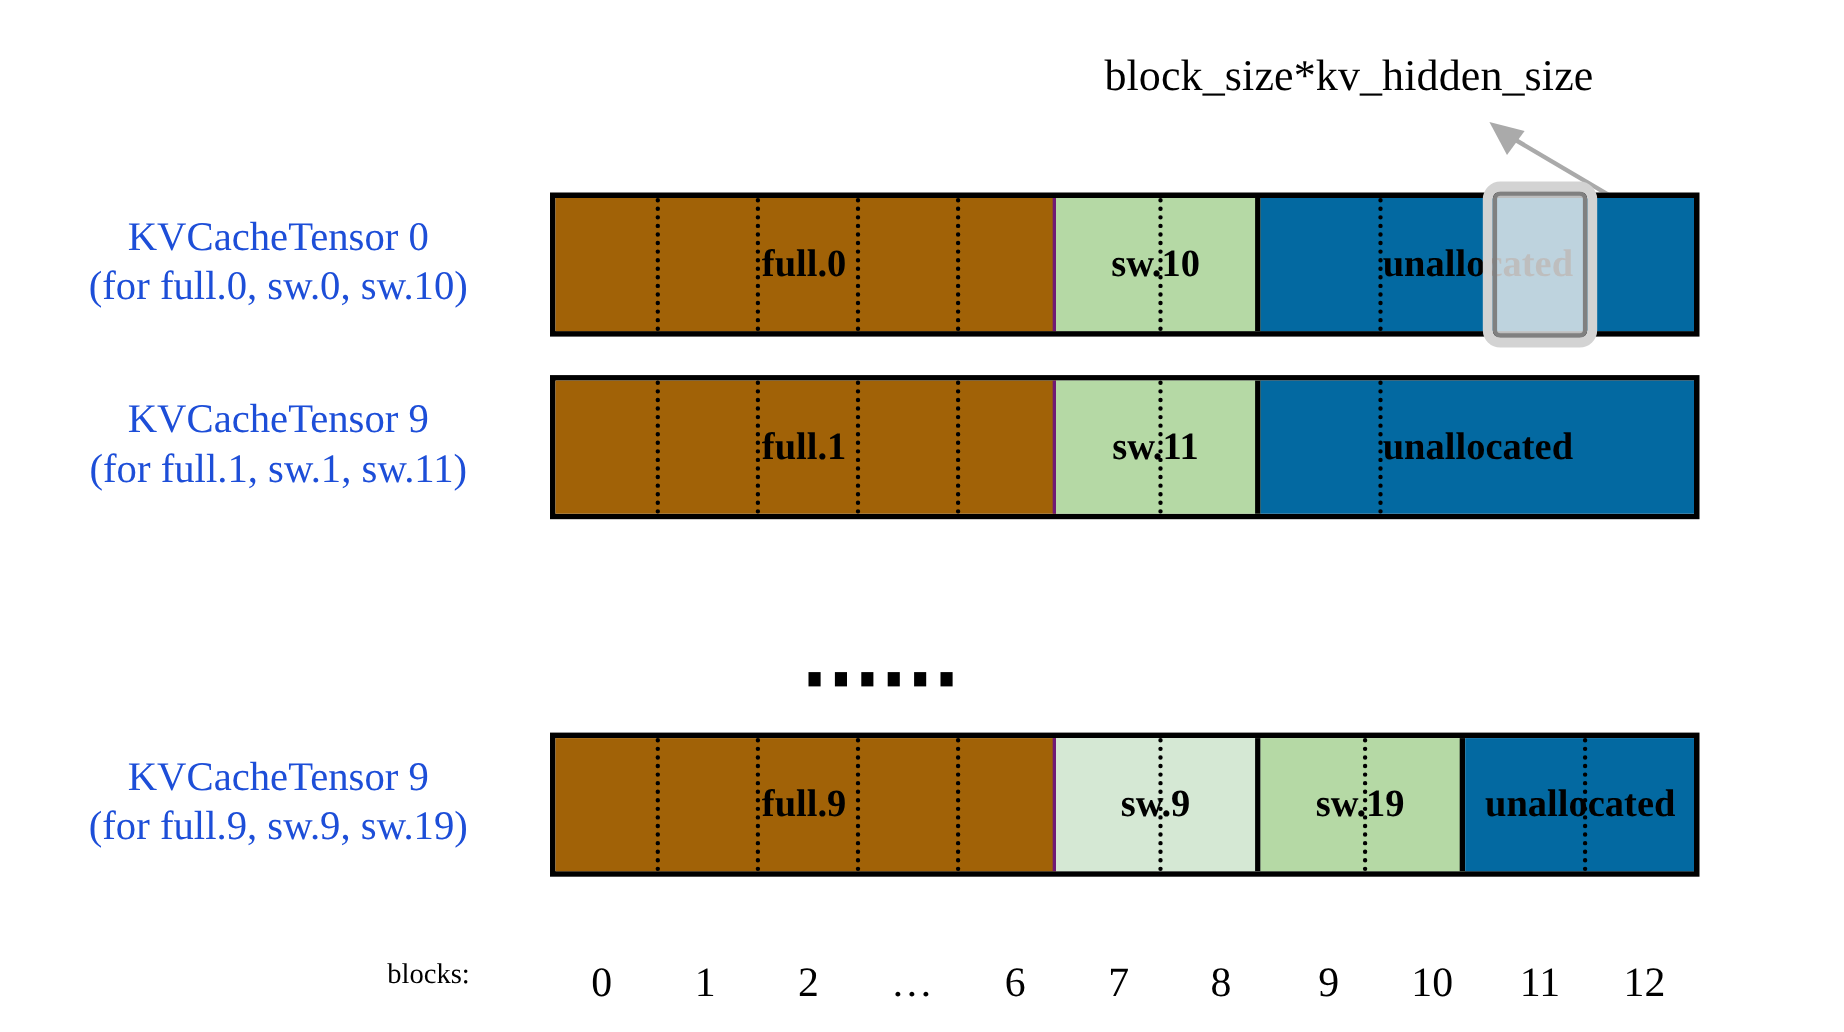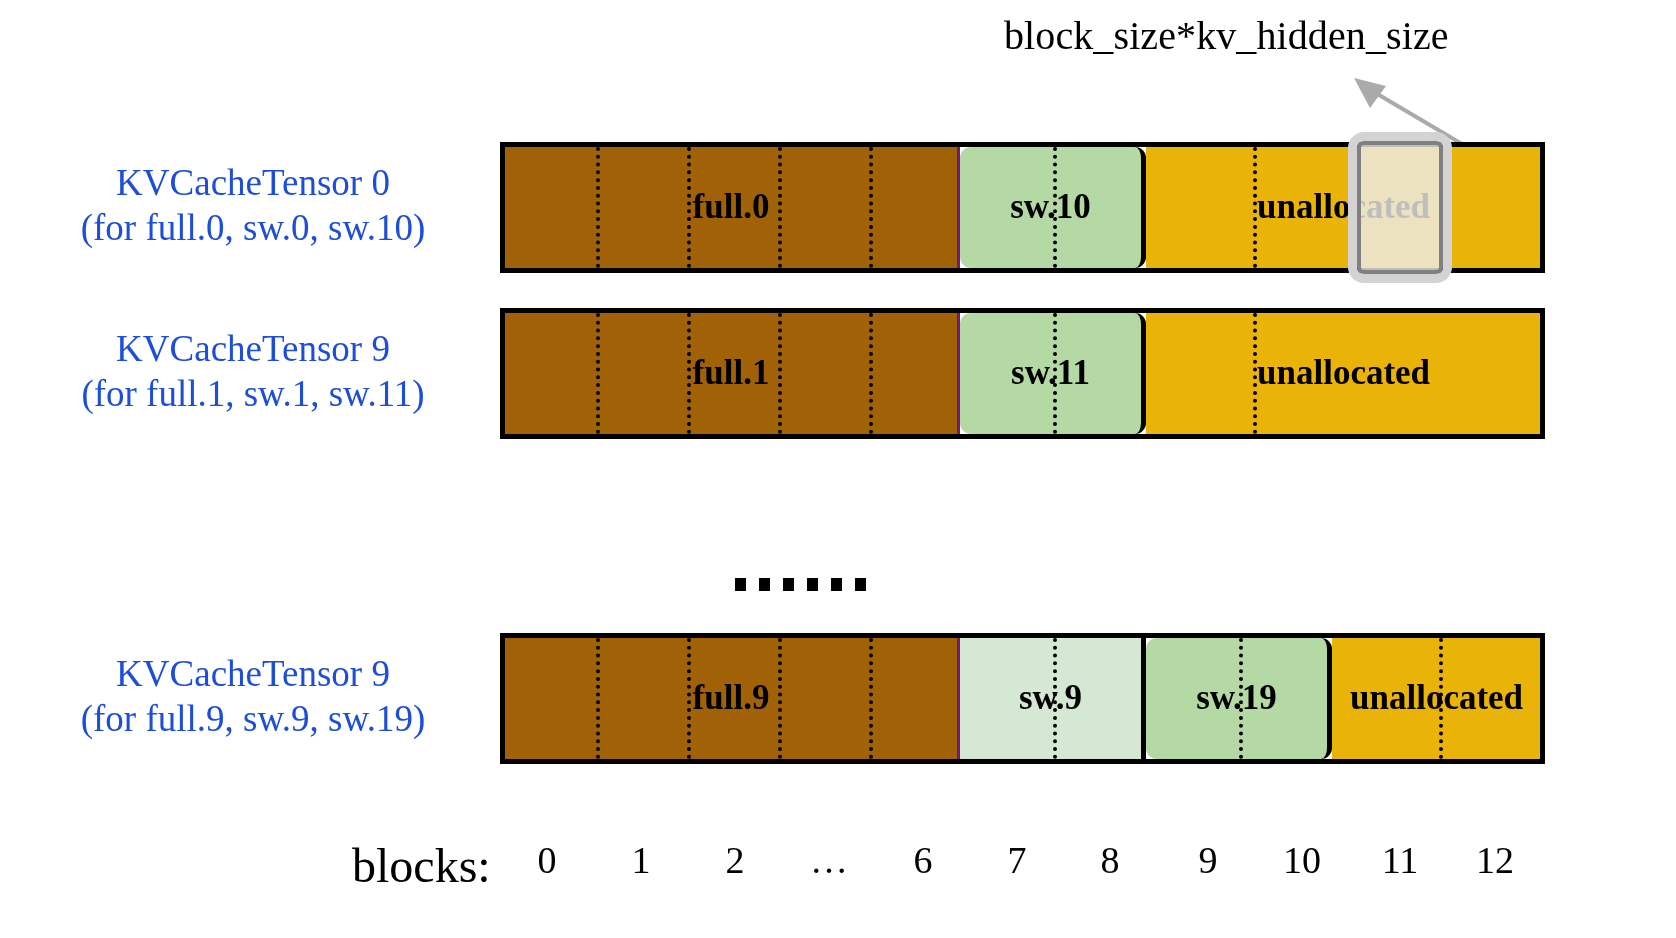--- a/index.html
+++ b/index.html
@@ -11,20 +11,21 @@
     width: 1676px;
     height: 938px;
     font-family: "Liberation Serif", "DejaVu Serif", serif;
     position: relative;
     overflow: hidden;
   }
   #stage {
     position: relative;
     width: 1676px;
     height: 672px;
+    margin-top: 33px;
   }
 
   
   .annotation-text {
     position: absolute;
     left: 1004px;
     top: 14px;
     width: 560px;
     font-size: 40px;
     line-height: 1.1;
@@ -73,22 +74,22 @@
     justify-content: center;
     font-size: 35px;
     font-weight: bold;
     color: #000000;
     text-align: center;
     line-height: 1.05;
     overflow: visible;
   }
   .seg.full      { flex: 0 0 455px; background: #a16207; border-right: 3px solid #701a75; }
   .seg.sw-light  { flex: 0 0 186px; background: #d5e8d4; border-right: 5px solid #000000; }
-  .seg.sw-dark   { flex: 0 0 186px; background: #b5d9a5; border-right: 5px solid #000000; border-radius: 11px; }
-  .seg.unalloc   { flex: 1 1 auto;  background: #eab308; }
+  .seg.sw-dark   { flex: 0 0 186px; background: #b5d9a5; border-right: 5px solid #000000; }
+  .seg.unalloc   { flex: 1 1 auto;  background: #0369a1; }
   .seg .seg-text { position: relative; z-index: 2; }
   .seg.unalloc .seg-text { max-width: 172px; }
 
   
   .divider {
     position: absolute;
     top: 0;
     bottom: 0;
     width: 0;
     border-left: 4px dotted #000000;
@@ -137,21 +138,21 @@
     position: absolute;
     left: 0;
     top: 838px;
     width: 1676px;
     height: 64px;
   }
   .axis-caption {
     position: absolute;
     left: 352px;
     top: 0;
-    font-size: 48px;
+    font-size: 26px;
     color: #000000;
     white-space: nowrap;
   }
   .axis-tick {
     position: absolute;
     top: 0;
     font-size: 38px;
     color: #000000;
     text-align: center;
     transform: translateX(-50%);

